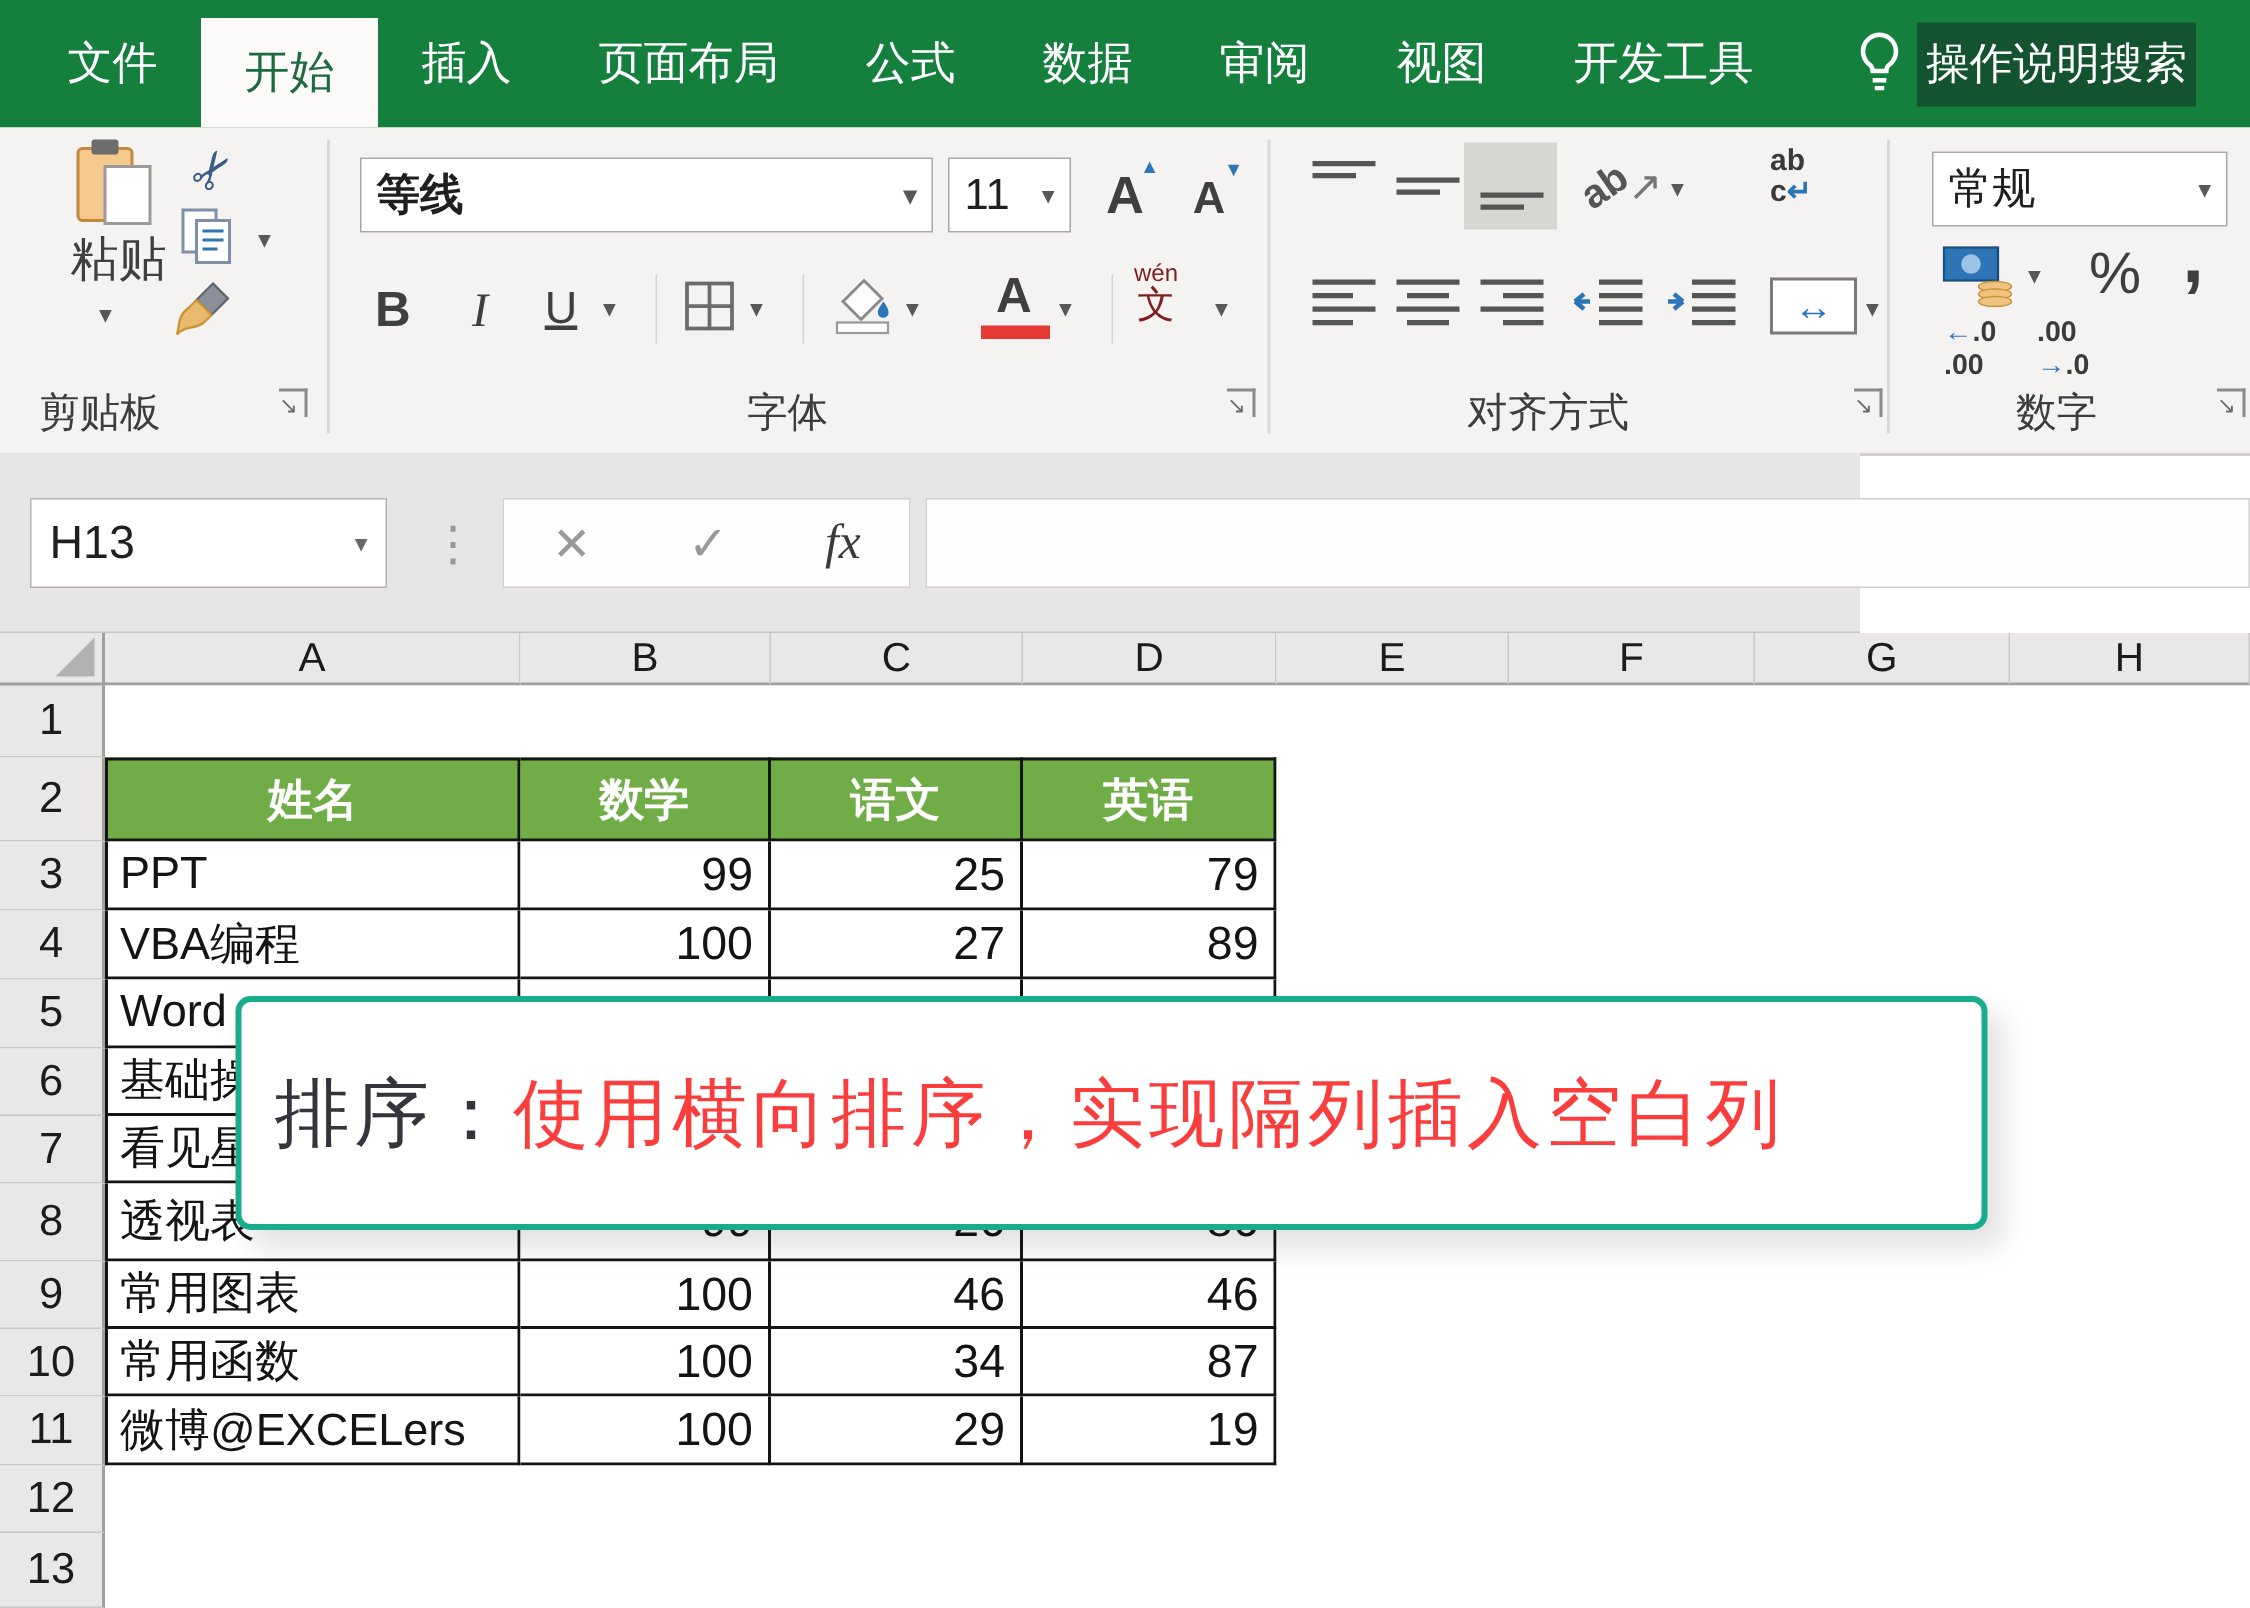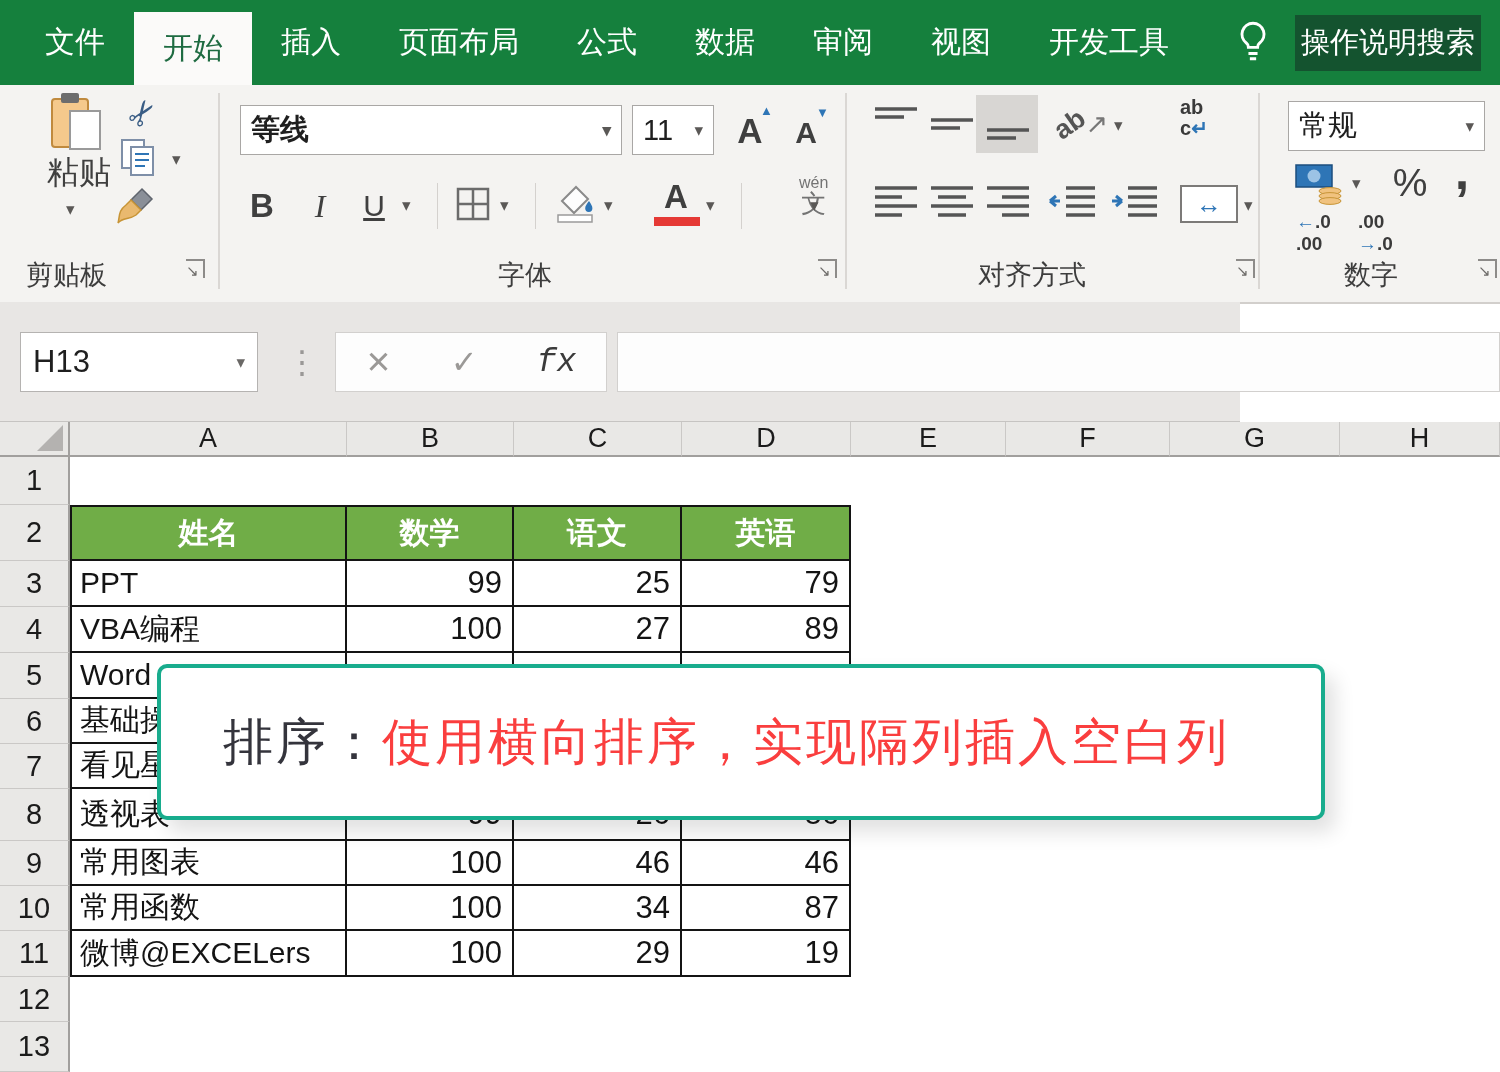--- a/index.html
+++ b/index.html
@@ -3,72 +3,72 @@
 <meta charset="utf-8">
 <style>
   html,body{margin:0;padding:0;background:#fff;font-family:"Liberation Sans",sans-serif;}
   #app{position:relative;width:1500px;height:1072px;overflow:hidden;background:#fff;}
 
   
   .tabbar{position:absolute;left:0;top:0;width:1500px;height:85px;background:#15803d;display:flex;align-items:stretch;color:#fff;overflow:hidden;padding-left:16px;}
   .tabs{display:flex;align-items:stretch;}
   .tab{display:flex;align-items:center;padding:0 29px;font-size:30px;white-space:nowrap;}
   .tab.active{background:#fbfaf9;color:#1e6b41;margin-top:12px;}
-  .tellme{display:flex;align-items:center;margin-left:34px;gap:21px;}
+  .tellme{display:flex;align-items:center;margin-left:34px;gap:4px;}
   .tellme-label{background:#14532f;padding:8px 6px;font-size:29px;white-space:nowrap;}
 
   
   .ribbon{position:absolute;left:0;top:85px;width:1500px;height:217px;background:#f4f3f1;border-bottom:2px solid #d2cfcc;}
   .gsep{position:absolute;top:8px;height:196px;width:2px;background:#dad7d4;}
   .glabel{position:absolute;font-size:27px;color:#3d3d3d;white-space:nowrap;}
   .launcher{position:absolute;width:17px;height:17px;border-top:2px solid #8d8b89;border-right:2px solid #8d8b89;font-size:15px;color:#6d6b69;display:flex;align-items:flex-end;line-height:1;}
   .dd{position:absolute;font-size:17px;color:#5a5856;line-height:1;}
   .rinput{position:absolute;background:#fff;border:1px solid #a9a7a5;display:flex;align-items:center;justify-content:space-between;font-size:29px;color:#1f1f1f;padding:0 10px;box-sizing:border-box;}
   .rinput .dd2{font-size:17px;color:#5a5856;}
   .rbtn{position:absolute;display:flex;align-items:center;justify-content:center;color:#3f3f3f;}
   .vsep{position:absolute;width:1px;height:46px;background:#d4d1ce;}
   .bi{font-size:33px;font-weight:bold;}
   .ii{font-size:32px;font-style:italic;font-family:"Liberation Serif",serif;}
   .ui{font-size:30px;text-decoration:underline;}
   .pressed{position:absolute;background:#d8d6d3;}
   .colorbar{position:absolute;height:9px;}
-  .wen{display:flex;flex-direction:column;align-items:center;color:#737373;line-height:1;margin-left:43px;}
+  .wen{display:flex;flex-direction:column;align-items:center;color:#7f1d1d;line-height:1;}
   .wen .t{font-size:16px;} .wen .b{font-size:25px;}
   .grow-tri{position:absolute;font-size:13px;color:#2e75b6;}
   .two-line{display:flex;flex-direction:column;align-items:flex-start;font-size:19px;color:#3a3a3a;line-height:1.15;font-weight:bold;}
   .two-line .blue{color:#2e75b6;}
   .wrapicon{display:flex;flex-direction:column;align-items:flex-start;font-size:20px;color:#3a3a3a;line-height:1.05;font-weight:bold;}
   .wrapicon .blue{color:#2e75b6;}
   .mergebox{position:absolute;width:54px;height:34px;border:2px solid #7c7a78;background:#fff;display:flex;align-items:center;justify-content:center;color:#2e75b6;font-size:26px;font-weight:bold;}
 
   
   .fband{position:absolute;left:0;top:302px;width:1240px;height:120px;background:#e8e6e4;border-bottom:1px solid #c6c4c2;box-sizing:border-box;}
   .namebox{position:absolute;left:20px;top:30px;width:238px;height:60px;background:#fff;border:1px solid #b5b3b1;display:flex;align-items:center;justify-content:space-between;padding:0 12px;box-sizing:border-box;font-size:31px;color:#1f1f1f;}
   .fxcluster{position:absolute;left:335px;top:30px;width:272px;height:60px;background:#fdfdfd;border:1px solid #d2d0ce;display:flex;align-items:center;justify-content:space-around;box-sizing:border-box;}
   .finput{position:absolute;left:617px;top:30px;width:883px;height:60px;background:#fdfdfd;border:1px solid #d2d0ce;box-sizing:border-box;}
   .dots{position:absolute;left:286px;top:44px;font-size:32px;color:#9a9896;line-height:1;}
   .gx{color:#9b9997;font-size:31px;} .gv{color:#9b9997;font-size:32px;}
-  .fx{font-family:Liberation Mono, monospace;font-style:italic;font-size:33px;color:#3b3b3b;}
+  .fx{font-family:Liberation Serif, serif;font-style:italic;font-size:33px;color:#3b3b3b;}
 
   
   .sheet{position:absolute;left:0;top:422px;display:grid;}
   .corner{background:#e9e8e6;border-right:2px solid #a19f9d;border-bottom:2px solid #a19f9d;position:relative;box-sizing:border-box;}
   .corner .tri{position:absolute;right:5px;bottom:4px;width:0;height:0;border-left:26px solid transparent;border-bottom:26px solid #b4b2b0;}
   .colhdr{background:#e9e8e6;border-right:1px solid #cac8c6;border-bottom:2px solid #a19f9d;display:flex;align-items:center;justify-content:center;font-size:27px;color:#1b1b1b;box-sizing:border-box;}
   .rowhdr{background:#e9e8e6;border-bottom:1px solid #cac8c6;border-right:2px solid #a19f9d;display:flex;align-items:center;justify-content:center;font-size:29px;color:#1b1b1b;box-sizing:border-box;}
   .cell{background:#fff;display:flex;align-items:center;font-size:30px;color:#141414;overflow:hidden;box-sizing:border-box;}
   .cell.txt{justify-content:flex-start;padding-left:8px;}
   .cell.num{justify-content:flex-end;padding-right:10px;font-size:31px;}
   .cell.tbl{border-right:2px solid #141414;border-bottom:2px solid #141414;}
   .cell.c-a{border-left:2px solid #141414;}
   .cell.hdrow{background:#70AD47;color:#fff;justify-content:center;font-weight:bold;border-top:2px solid #141414;padding:0;}
 
   
   .callout{position:absolute;left:157px;top:664px;width:1138px;height:148px;background:#fff;border:4px solid #18ac8d;border-radius:10px;box-shadow:10px 12px 20px rgba(0,0,0,.12);display:flex;align-items:center;padding-left:22px;z-index:5;font-size:50px;letter-spacing:3px;white-space:nowrap;overflow:hidden;}
-  .callout .pre{color:#34343c;margin-left:40px;}
+  .callout .pre{color:#34343c;}
   .callout .msg{color:#fa3e3e;}
 
   svg{display:block;}
 </style>
 </head>
 <body>
 
 <div id="app">
 
   <div class="tabbar">

